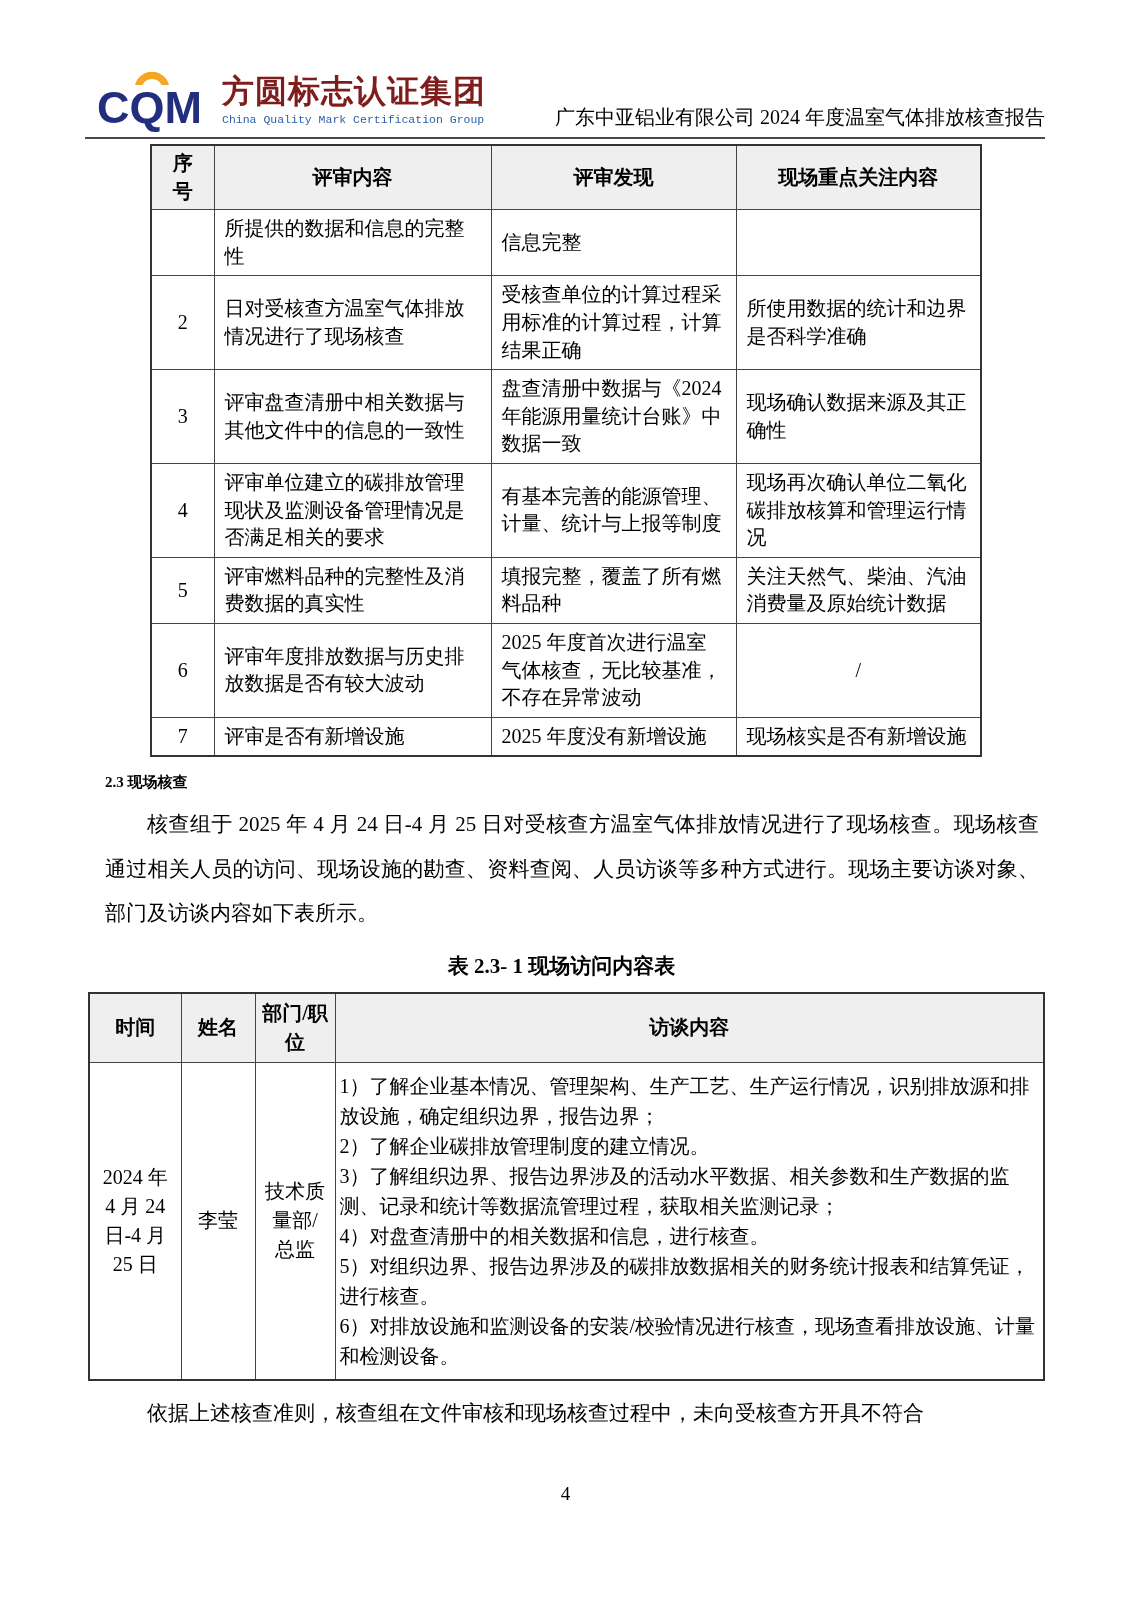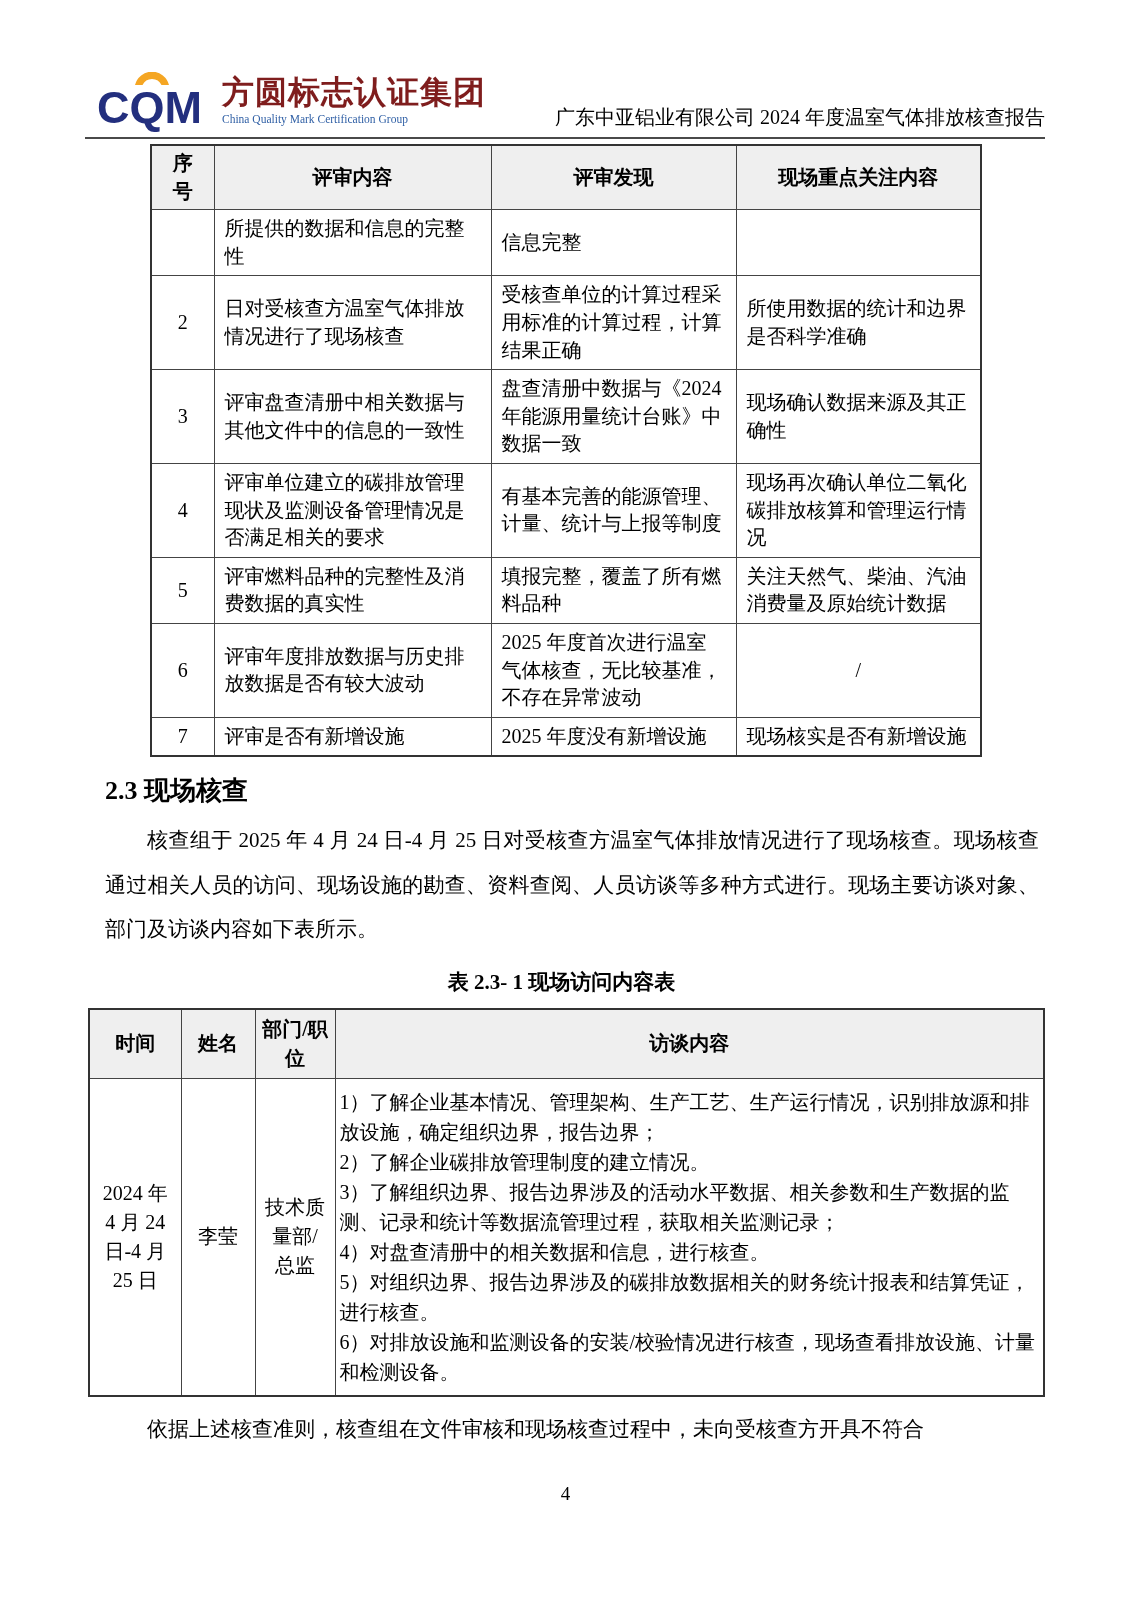--- a/index.html
+++ b/index.html
@@ -10,33 +10,33 @@
   
   .header{display:flex;justify-content:space-between;align-items:flex-end;padding:72px 86px 0 97px;}
   .logo{display:flex;align-items:center;gap:20px;}
   .logo-mark{position:relative;padding-top:13px;line-height:1;}
   .arc{position:absolute;top:0;left:35px;}
   .cqm{font-family:"Liberation Sans","DejaVu Sans",sans-serif;font-weight:bold;font-size:45px;
        color:#232F7E;letter-spacing:0px;line-height:1;}
   .logo-text{padding-bottom:2px;}
   .logo-cn{font-family:"Liberation Sans","DejaVu Sans",sans-serif;font-weight:bold;font-size:32px;
        color:#7f1d1d;letter-spacing:1px;line-height:1.1;}
-  .logo-en{font-family:Liberation Serif, serif;font-size:11.5px;color:#2F5FA5;margin-top:3px;}
+  .logo-en{font-family:Liberation Mono, monospace;font-size:11.5px;color:#2F5FA5;margin-top:3px;}
   .doc-title{font-size:20px;line-height:1.2;padding-bottom:1px;white-space:nowrap;}
   .header-rule{margin:7px 86px 0 85px;border-bottom:2px solid #4a4a4a;height:0;}
   
   table{border-collapse:collapse;}
   .review-table{margin:5px 0 0 150px;width:830px;font-size:20px;table-layout:fixed;border:2px solid #333;}
   .review-table th,.review-table td{border:1px solid #444;padding:5px 10px;line-height:1.38;vertical-align:middle;}
   .review-table th{background:#EFEFEF;font-weight:bold;text-align:center;height:54px;padding:4px 12px;}
   .review-table td{text-align:left;}
   .review-table td.col-no{text-align:center;}
   .review-table td.center{text-align:center;}
   
-  .sec{font-size:26px;font-weight:bold;margin:16px 90px 0 105px;}
+  .sec{font-size:15px;font-weight:bold;margin:16px 90px 0 105px;}
   .para{font-size:21px;line-height:2.12;margin:10px 92px 0 105px;text-indent:2em;text-align:justify;}
   .caption{text-align:center;font-weight:bold;font-size:21px;margin:16px 8px 0 0;}
   
   .visit-table{margin:12px 0 0 88px;width:955px;font-size:20px;table-layout:fixed;border:2px solid #333;}
   .visit-table th,.visit-table td{border:1px solid #444;padding:5px 9px;line-height:1.45;vertical-align:middle;}
   .visit-table th{background:#EFEFEF;font-weight:bold;text-align:center;height:60px;padding:4px 4px;word-break:break-all;}
   .visit-table td.t-center{text-align:center;word-break:break-all;}
   .visit-table td.t-items{padding:8px 4px;line-height:1.5;border-radius:23px;}
   .t-items div{margin:0;}
   

